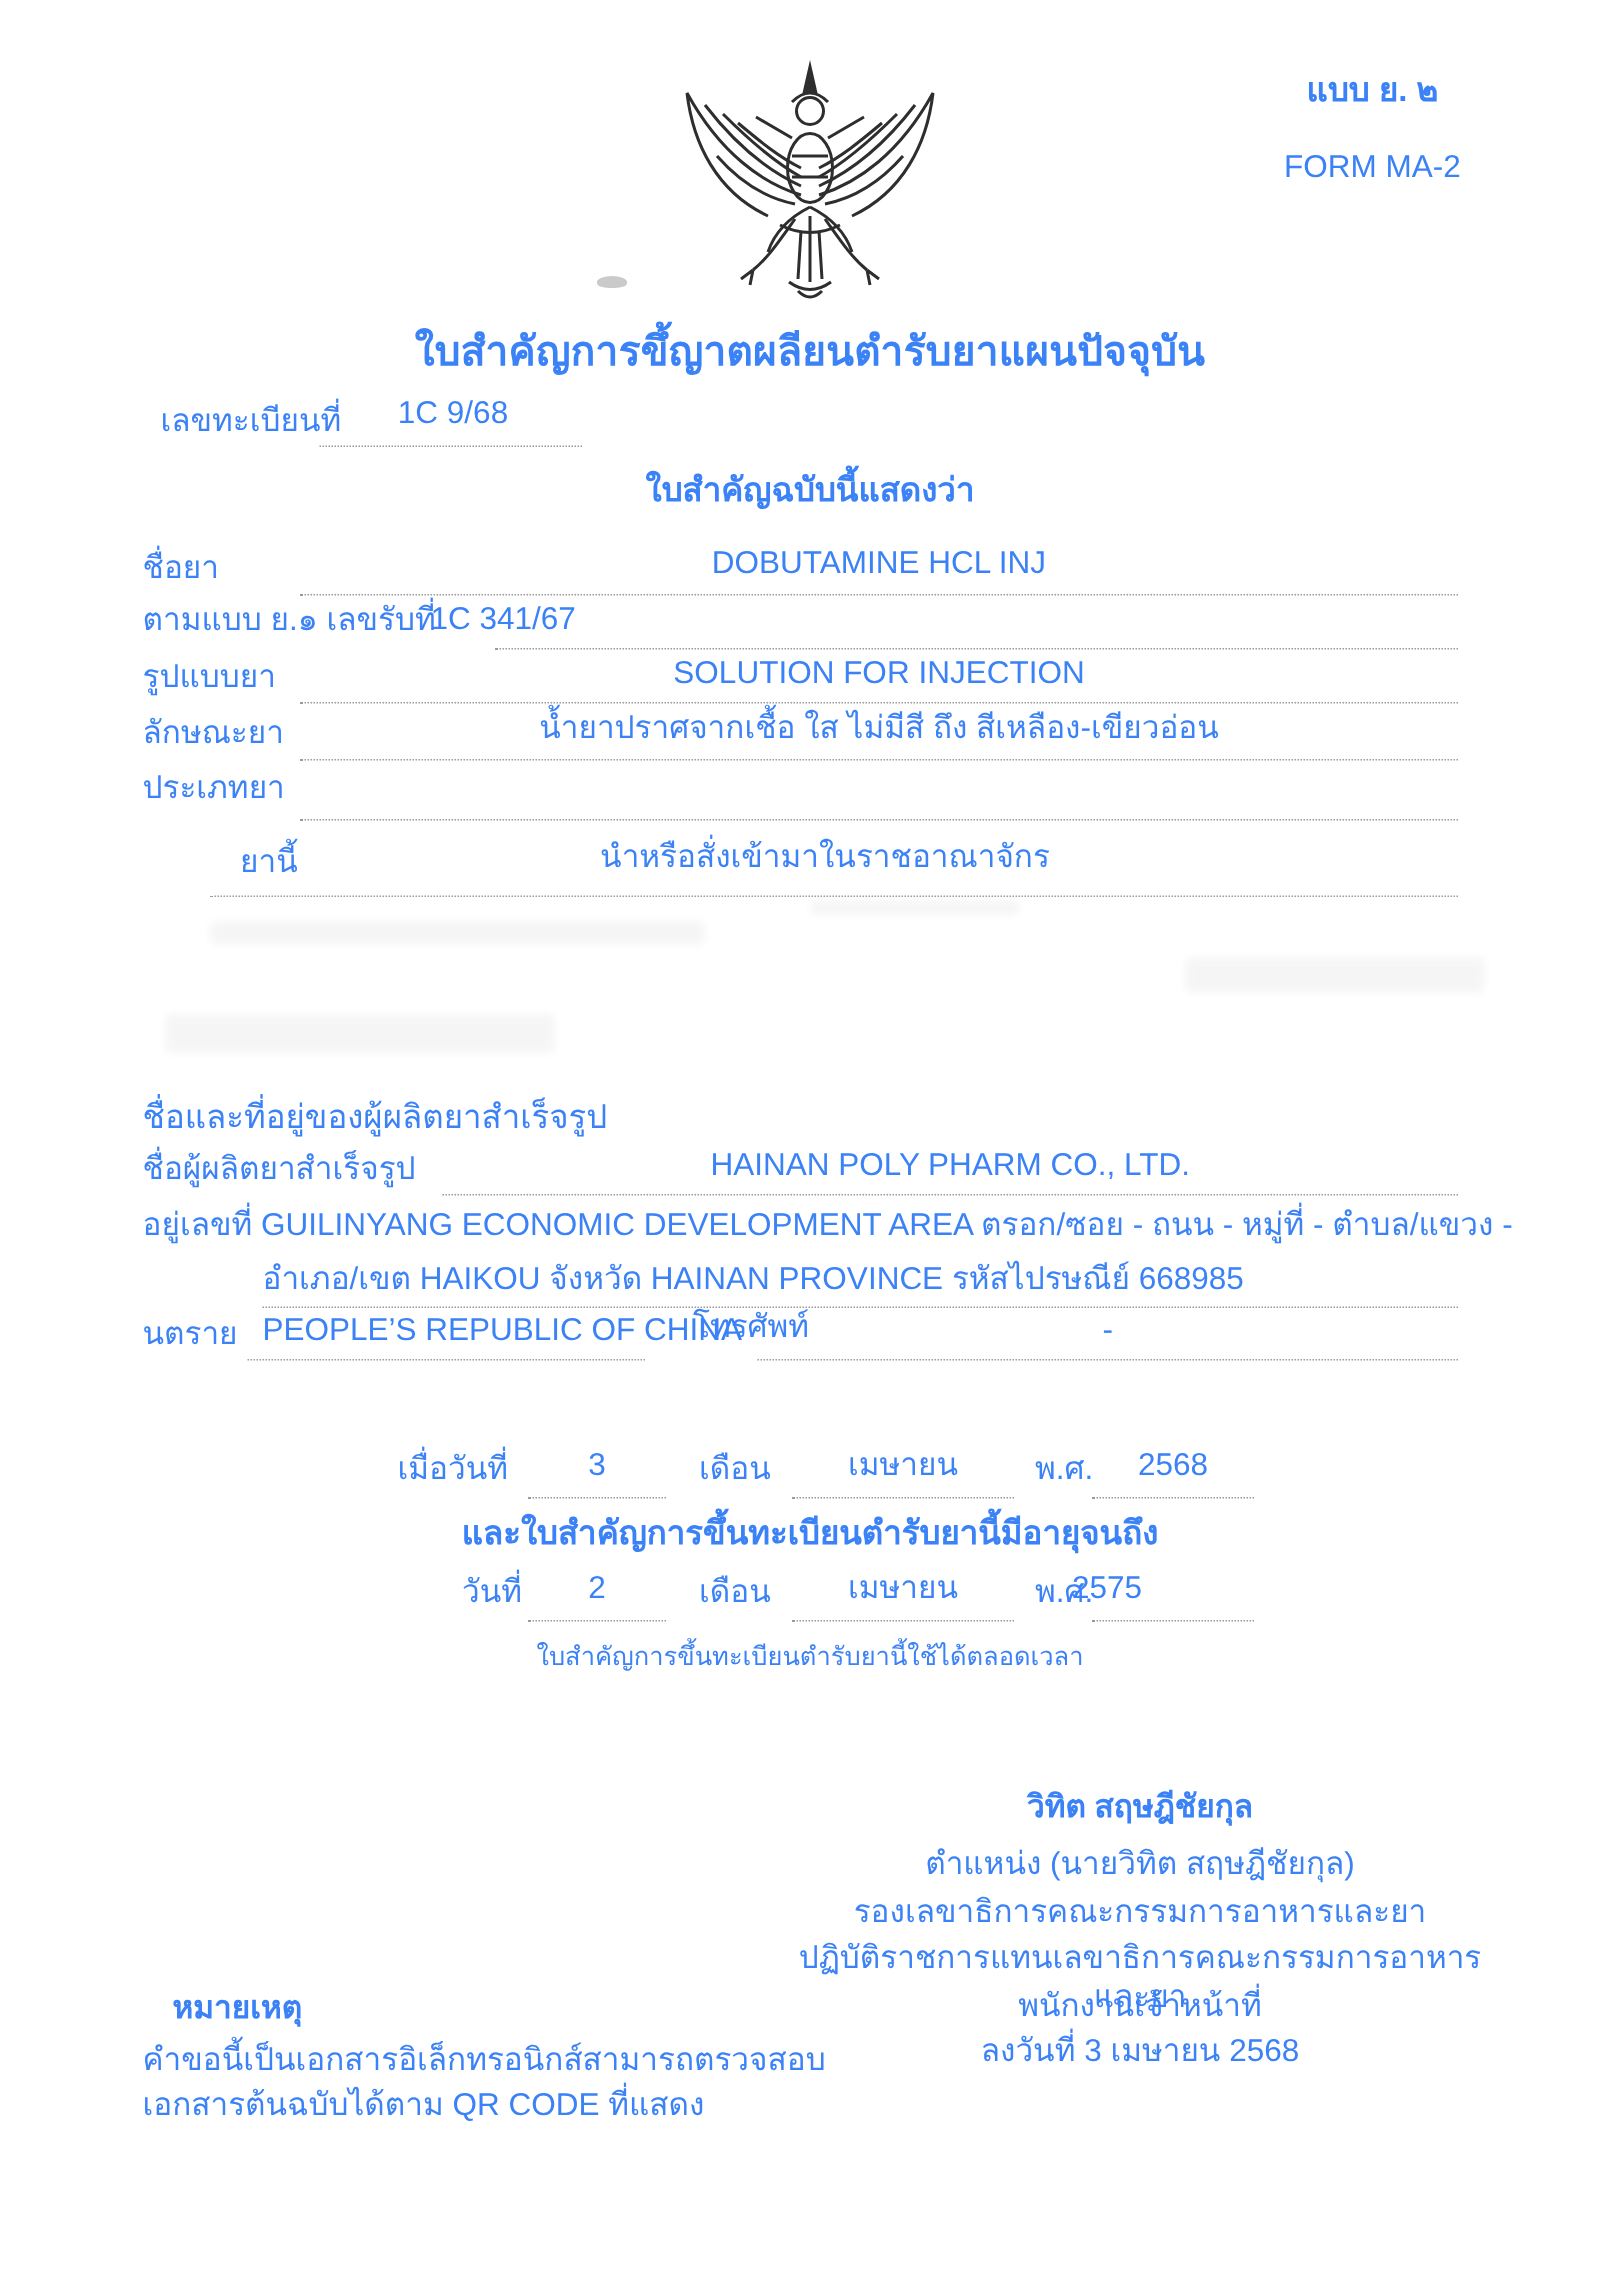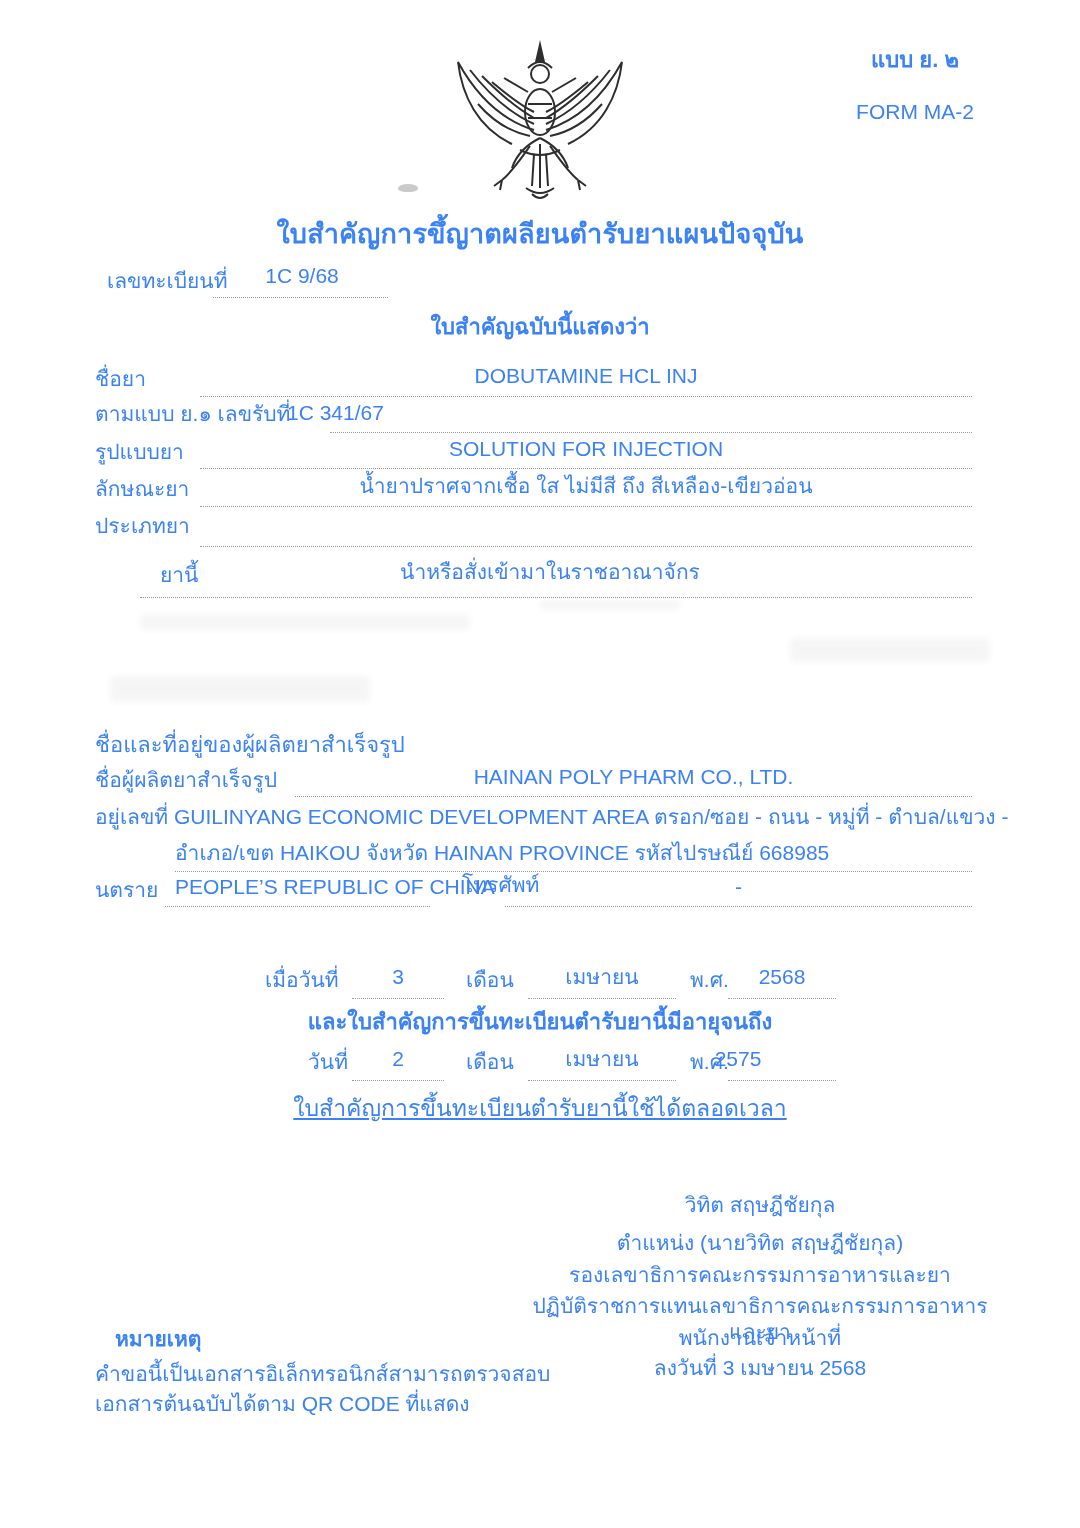--- a/index.html
+++ b/index.html
@@ -7,21 +7,21 @@
     position:relative;
     width:1080px;height:1528px;
     background:#ffffff;
     font-family:"Liberation Sans","DejaVu Sans",sans-serif;
     color:#3b82f6;
     overflow:hidden;
   }
   .abs{position:absolute;white-space:nowrap;}
   .fs21{font-size:21px;line-height:1.25;}
   .fs22{font-size:22px;line-height:1.25;}
-  .fs23{font-size:23px;line-height:1.3;text-decoration:underline;}
+  .fs23{font-size:17px;line-height:1.3;}
   .title{font-size:27px;font-weight:bold;letter-spacing:.2px;}
   .bold{font-weight:bold;}
   .center{text-align:center;}
   .dotline{
     position:absolute;height:0;
     border-bottom:2px dotted #8f8f8f;
   }
   .dotline.thin{border-bottom:1.5px dotted #9a9a9a;}
   .smudge{position:absolute;background:#000;opacity:.035;filter:blur(3px);border-radius:4px;}
   .mark{position:absolute;background:#8a8a8a;border-radius:50% 50% 40% 40%;}
@@ -149,21 +149,21 @@
   <div class="abs fs21" style="left:466px;top:1049px;">เดือน</div>
   <div class="abs fs21 center" style="left:528px;top:1046px;width:148px;">เมษายน</div>
   <div class="dotline thin" style="left:528px;top:1080px;width:148px;"></div>
   <div class="abs fs21" style="left:690px;top:1049px;">พ.ศ.</div>
   <div class="abs fs21 center" style="left:684px;top:1046px;width:108px;">2575</div>
   <div class="dotline thin" style="left:728px;top:1080px;width:108px;"></div>
 
   <div class="abs fs23 center" style="left:0;top:1094px;width:1080px;">ใบสำคัญการขึ้นทะเบียนตำรับยานี้ใช้ได้ตลอดเวลา</div>
 
   <div class="sigblock">
-    <div class="fs21" style="left:520px;top:1192px;">วิทิต สฤษฎีชัยกุล</div>
+    <div class="fs21" style="left:520px;top:1192px;font-weight:bold;">วิทิต สฤษฎีชัยกุล</div>
     <div class="fs21" style="left:520px;top:1230px;">ตำแหน่ง   (นายวิทิต สฤษฎีชัยกุล)</div>
     <div class="fs21" style="left:520px;top:1262px;">รองเลขาธิการคณะกรรมการอาหารและยา</div>
     <div class="fs21" style="left:520px;top:1293px;">ปฏิบัติราชการแทนเลขาธิการคณะกรรมการอาหารและยา</div>
     <div class="fs21" style="left:520px;top:1325px;">พนักงานเจ้าหน้าที่</div>
     <div class="fs21" style="left:520px;top:1355px;">ลงวันที่  3 เมษายน 2568</div>
   </div>
 
   <div class="abs fs21 bold" style="left:115px;top:1326px;">หมายเหตุ</div>
   <div class="abs fs21" style="left:95px;top:1361px;">คำขอนี้เป็นเอกสารอิเล็กทรอนิกส์สามารถตรวจสอบ</div>
   <div class="abs fs21" style="left:95px;top:1391px;">เอกสารต้นฉบับได้ตาม QR CODE ที่แสดง</div>

